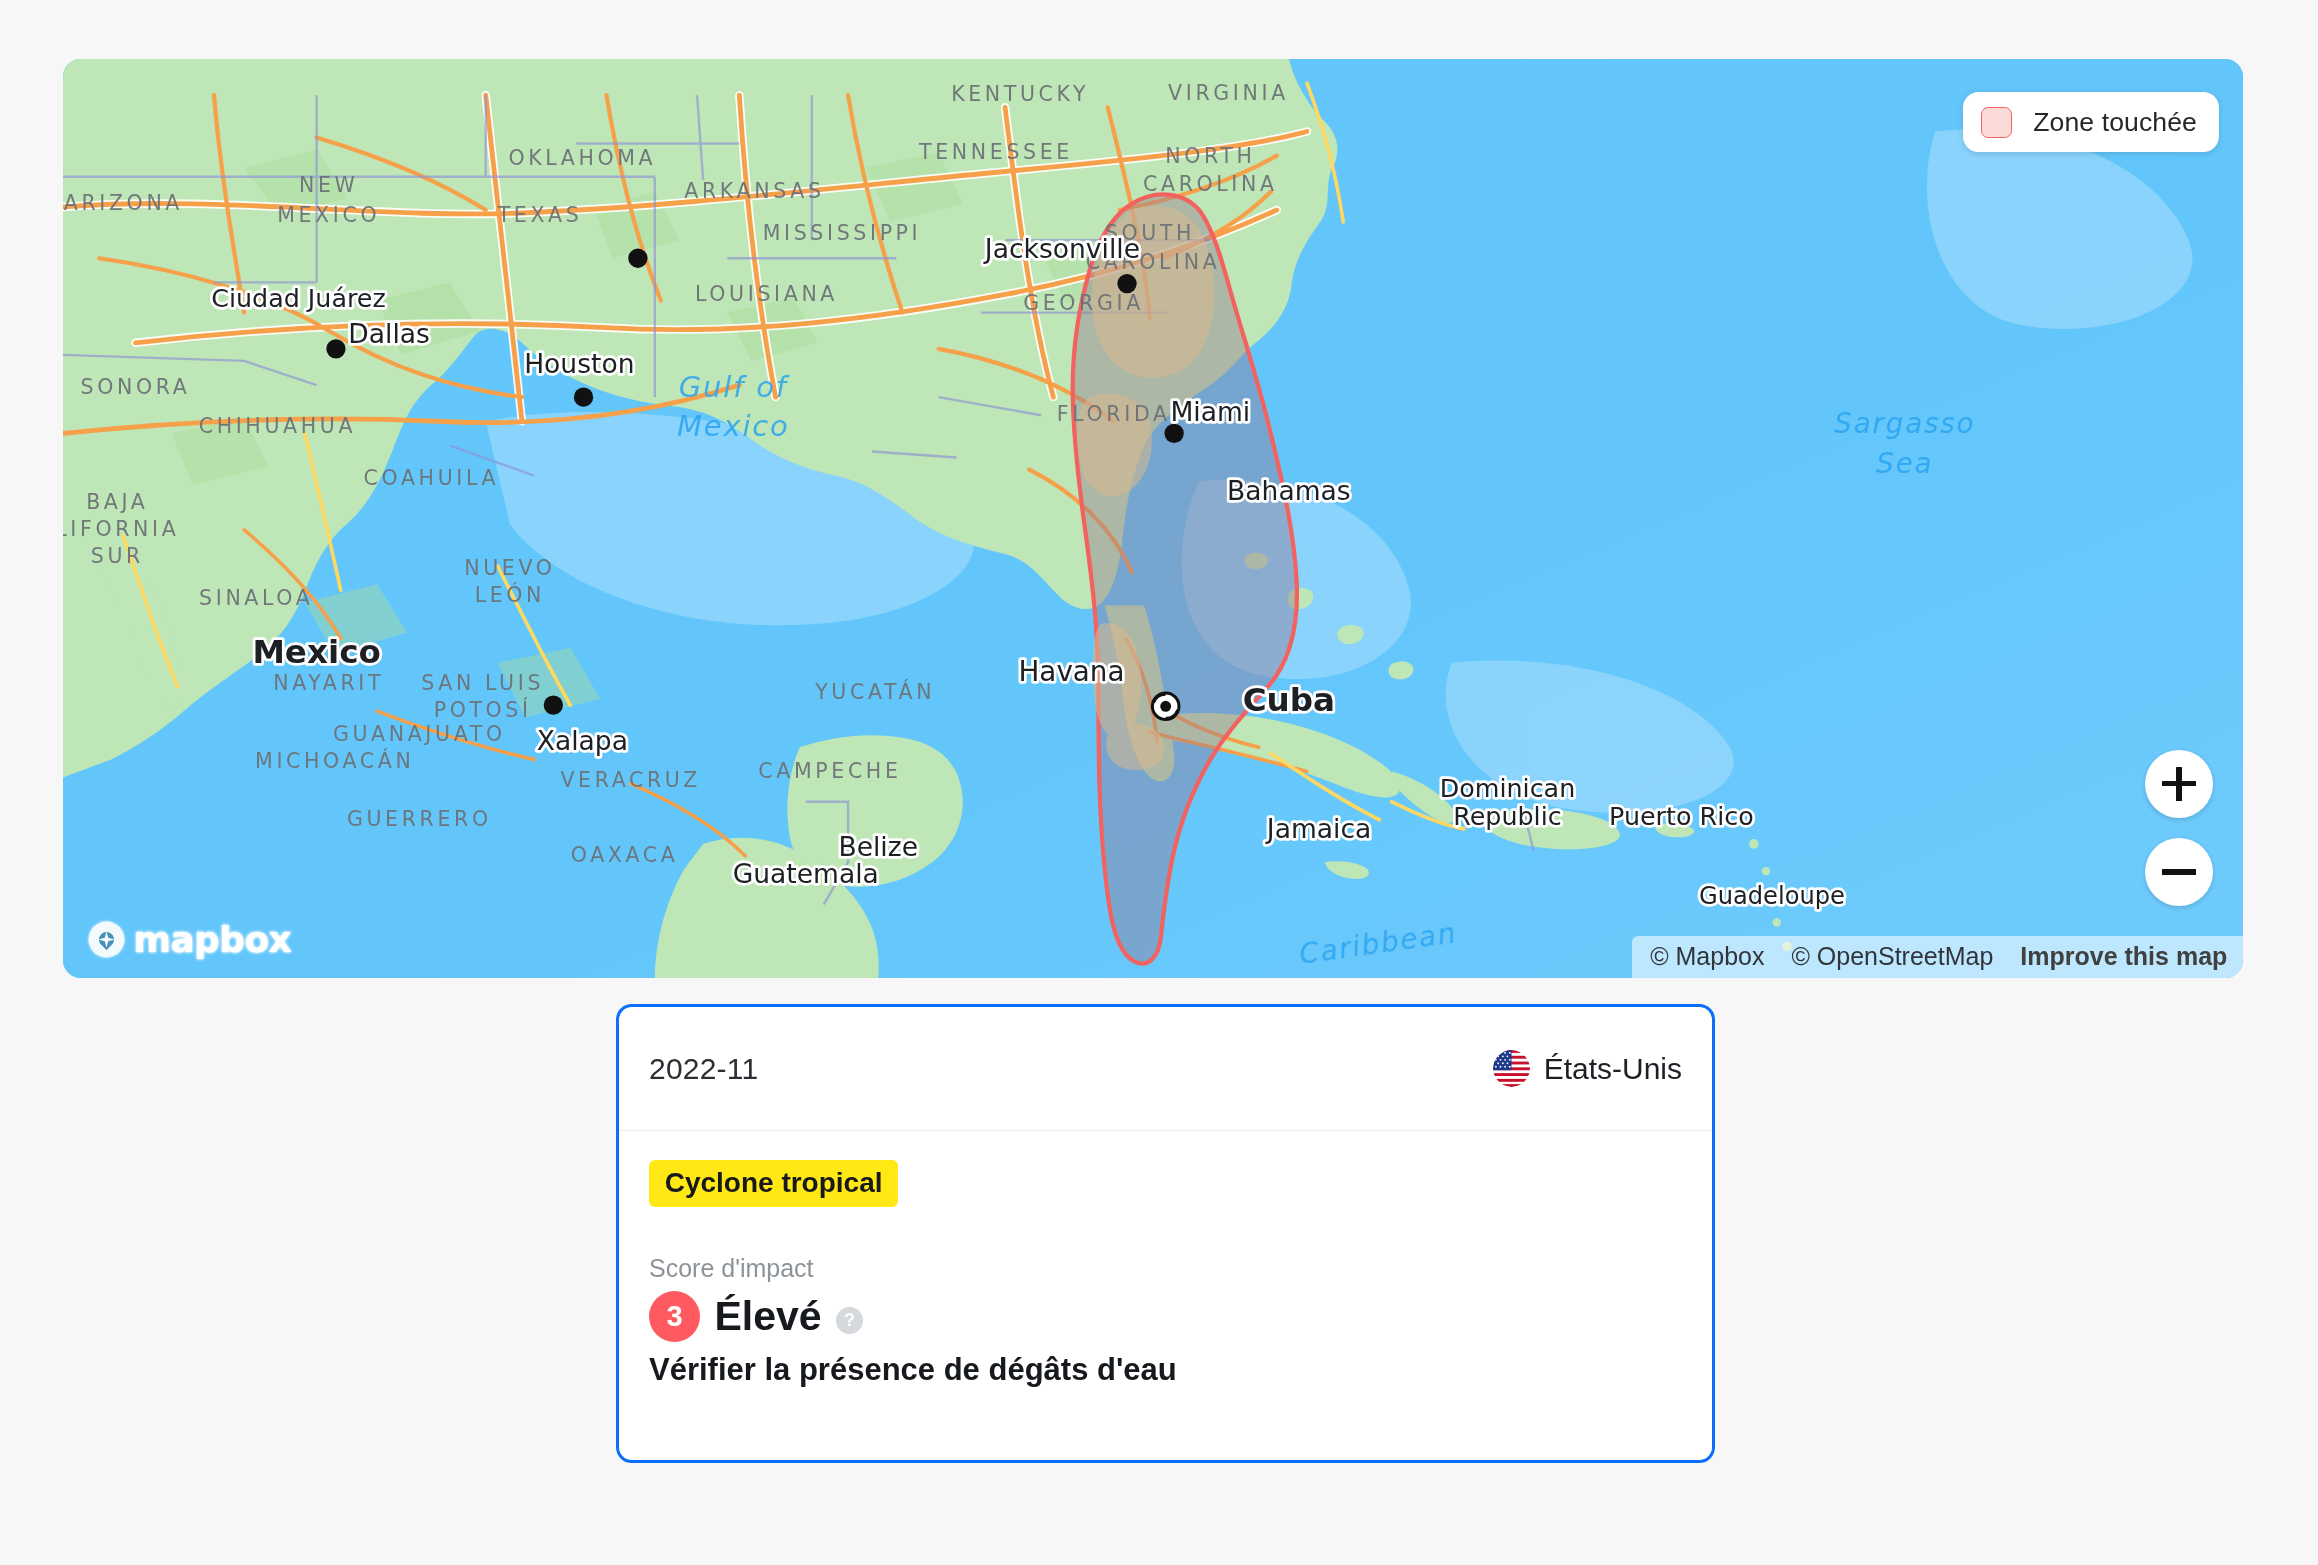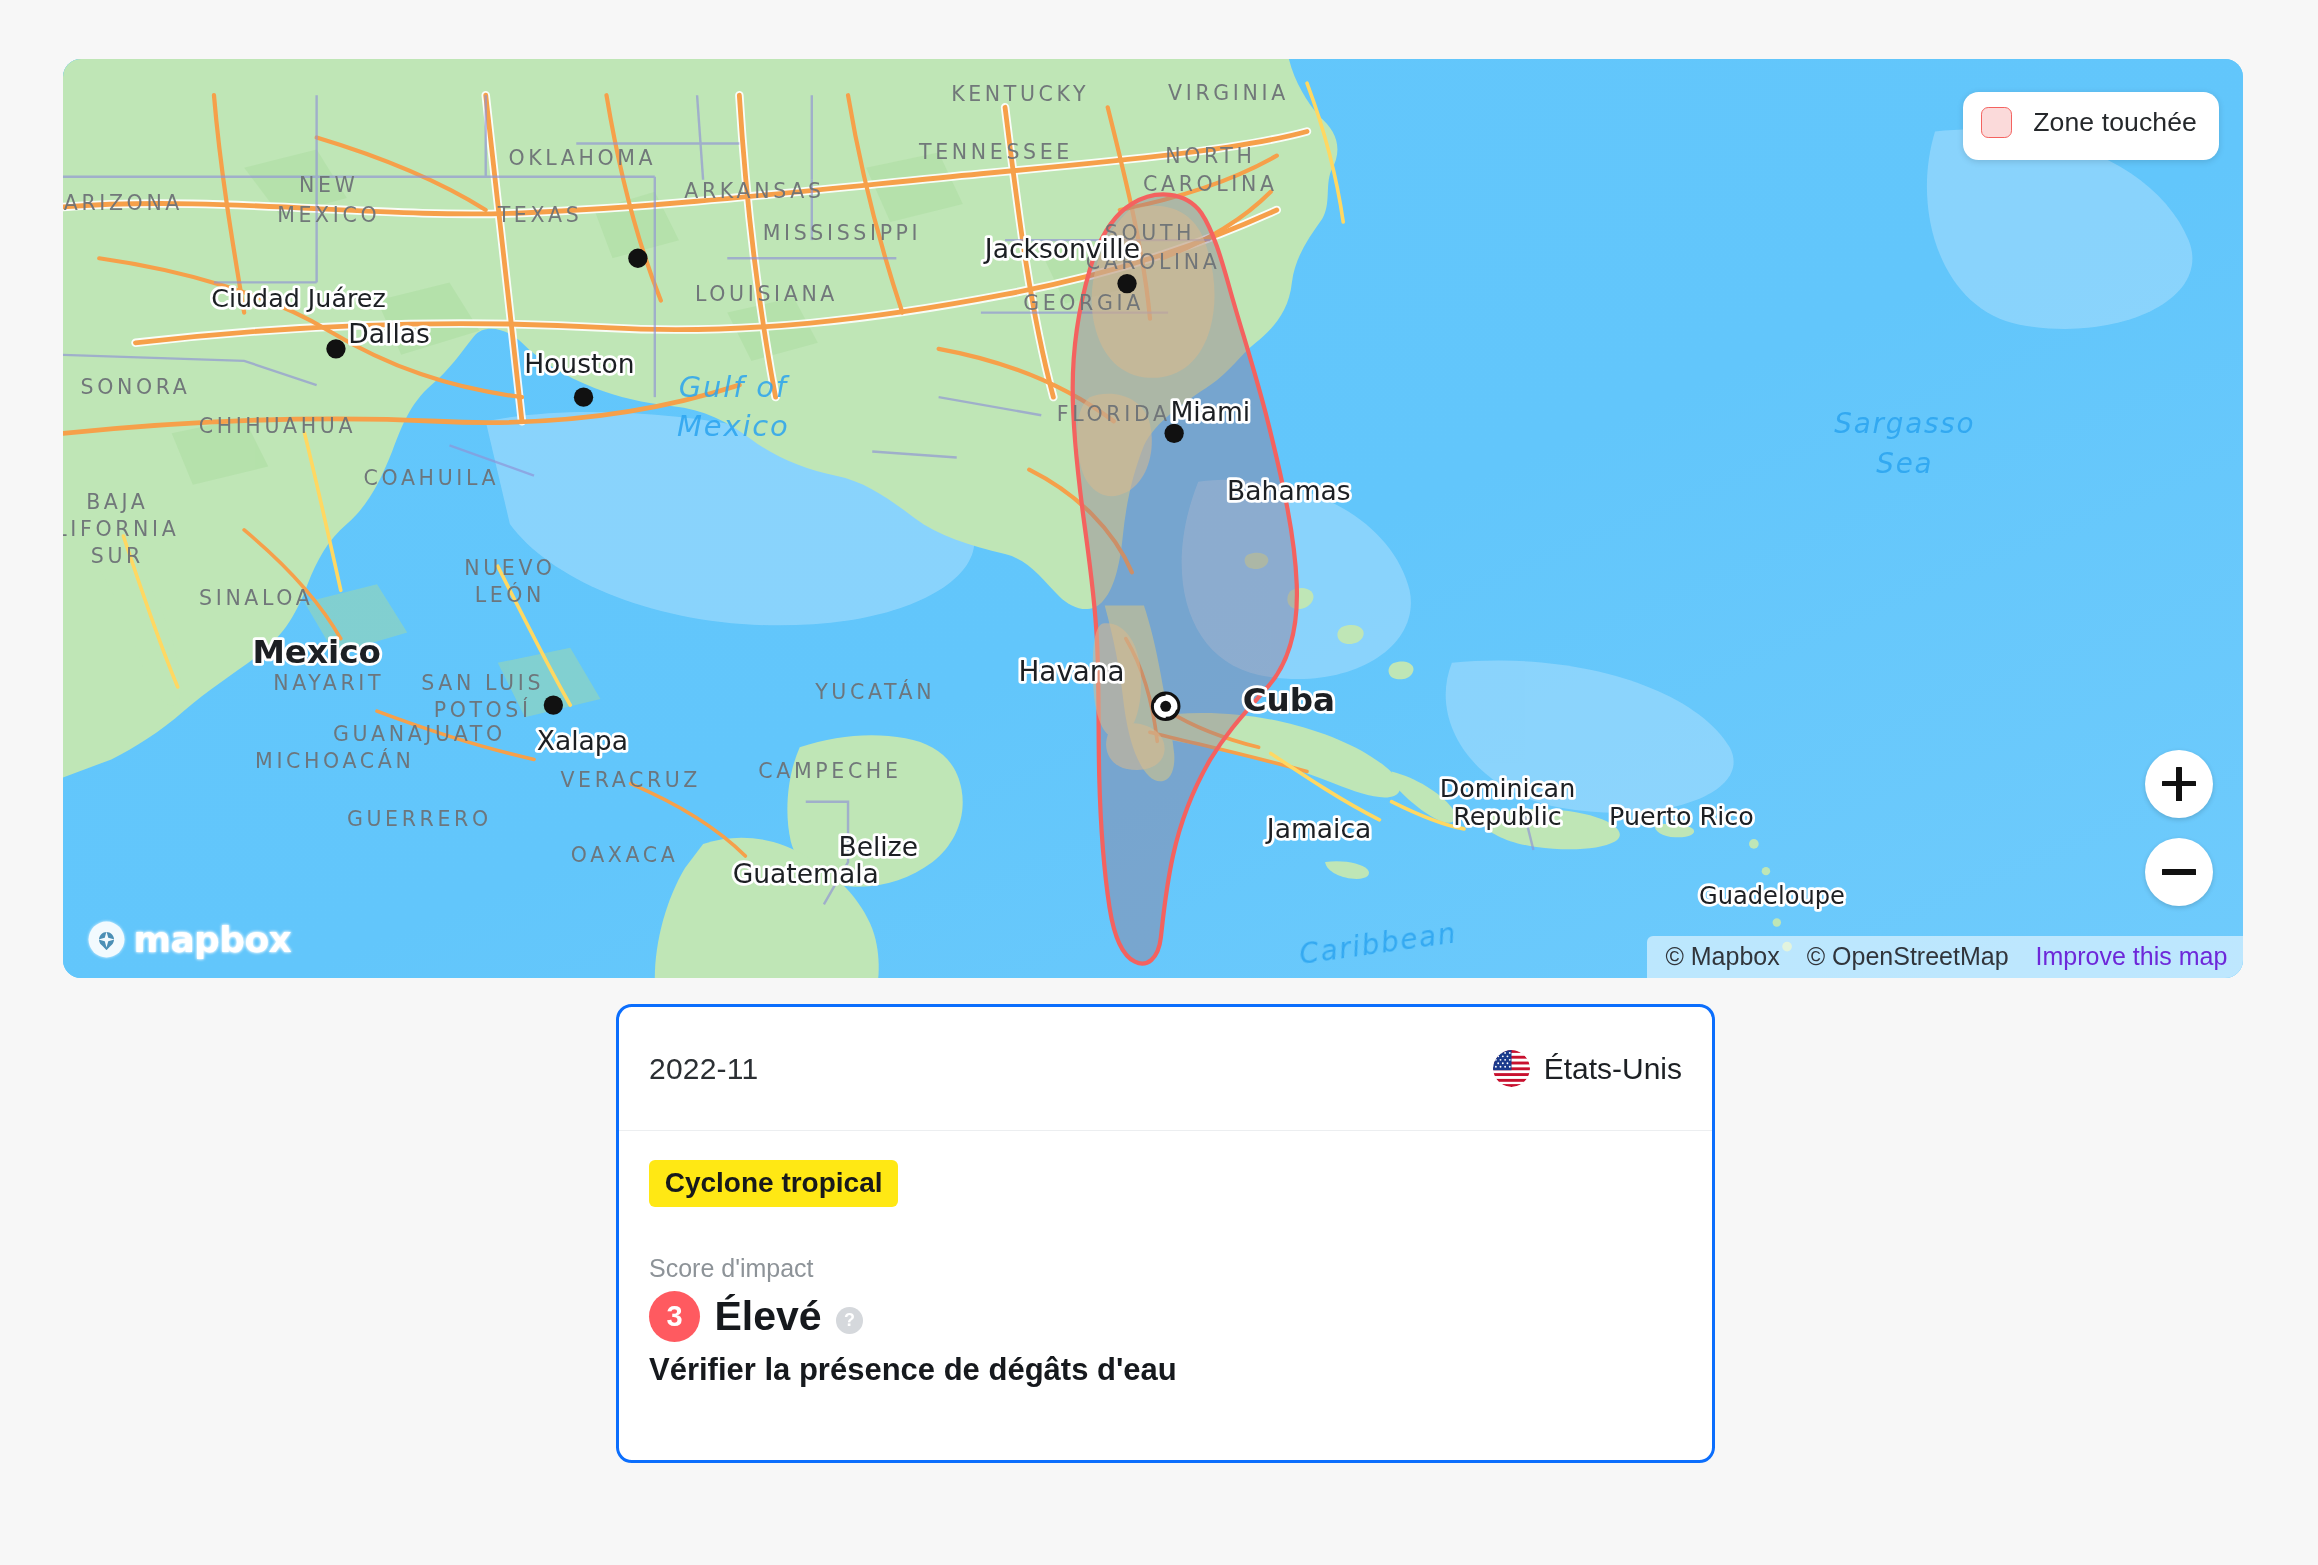--- a/index.html
+++ b/index.html
@@ -24,21 +24,21 @@
   .map-canvas svg { display:block; width: 100%; height: 100%; }
 
   
   .legend {
     position: absolute;
     right: 24px; top: 33px;
     background: #ffffff;
     border-radius: 15.7px;
     height: 60px;
     display: flex; align-items: center;
-    padding: 0 22px 8px 18px;
+    padding: 0 22px 0 18px;
     gap: 21px;
     box-shadow: 0 1.8px 6px rgba(0,0,0,.13);
   }
   .legend-swatch {
     width: 29px; height: 29px;
     border-radius: 7.2px;
     background: #fbdada;
     border: 1.8px solid #f4625f;
     flex: none;
   }
@@ -76,21 +76,21 @@
   .attrib {
     position: absolute;
     right: 0; bottom: 0;
     background: rgba(255,255,255,.55);
     padding: 6px 15.7px 7.2px 18px;
     border-top-left-radius: 6px;
     font-size: 25px; color: #31353b;
     white-space: nowrap;
     display:flex; align-items:center; gap: 27px;
   }
-  .attrib .improve { font-weight: 400; color:#6d28d9; }
+  .attrib .improve { font-weight: 700; color:#404040; }
 
   
   .card {
     position: absolute;
     left: 616px; top: 1004px;
     width: 1099px; height: 459px;
     background: #ffffff;
     border: 3px solid #0b6efd;
     border-radius: 15.7px;
     box-sizing: border-box;

